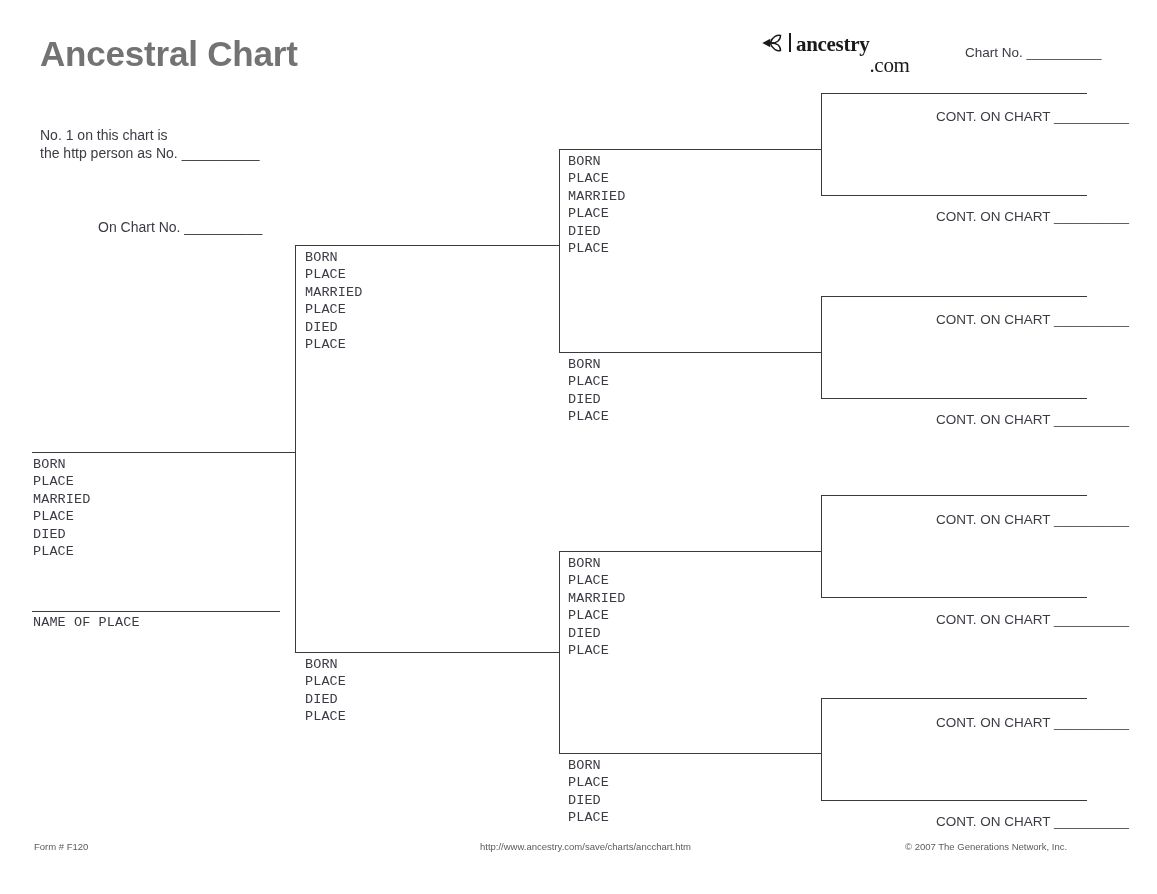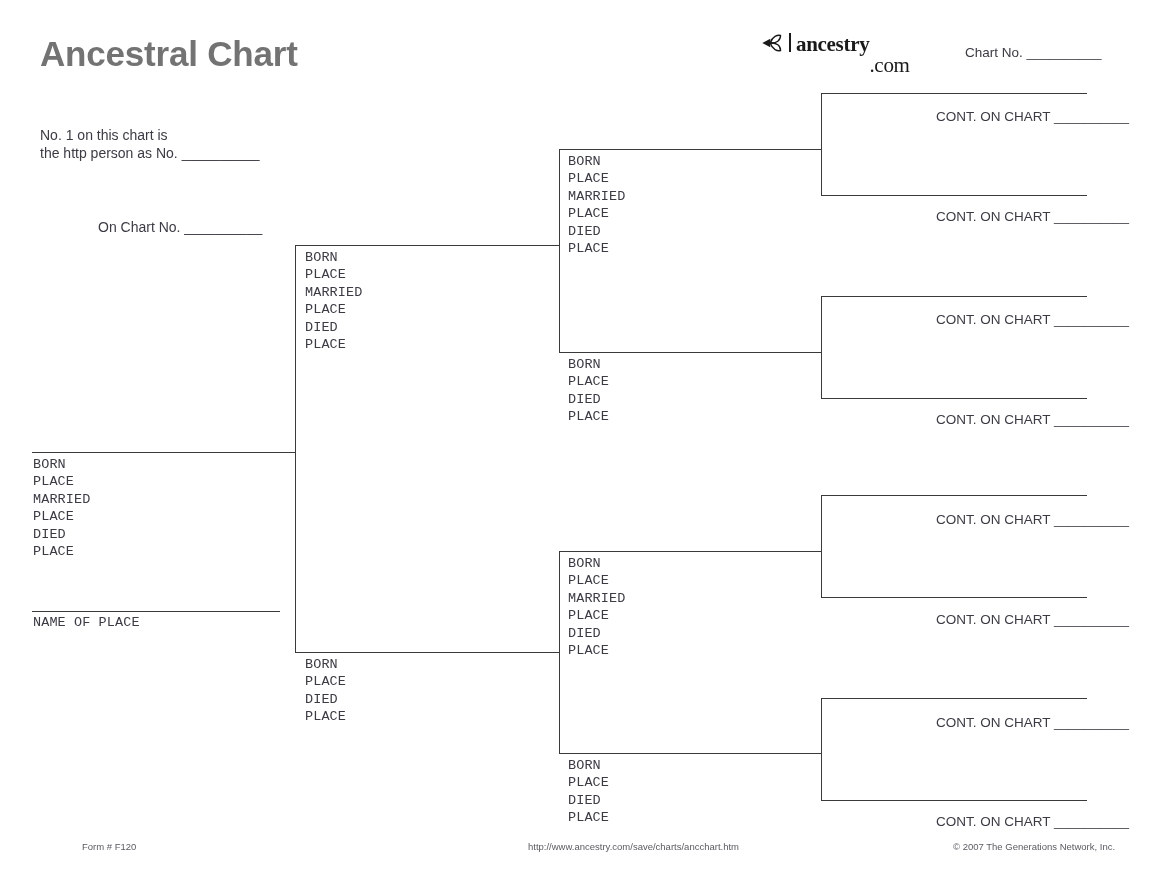--- a/index.html
+++ b/index.html
@@ -61,21 +61,21 @@
   }
   .fields div{ letter-spacing:0.1px; }
 
   
   .cont{
     position:absolute; font-size:13.5px; color:#3b3b44; white-space:nowrap;text-align:right;
   }
 
   
   .foot{
-    position:absolute; top:841px; font-size:9.5px; color:#5a5a62; white-space:nowrap;margin-left:48px;
+    position:absolute; top:841px; font-size:9.5px; color:#5a5a62; white-space:nowrap;
   }
   #foot-form{ left:34px; }
   #foot-url{ left:480px; }
   #foot-copy{ left:905px; }
 </style>
 </head>
 <body>
 
 <div id="page">
 

